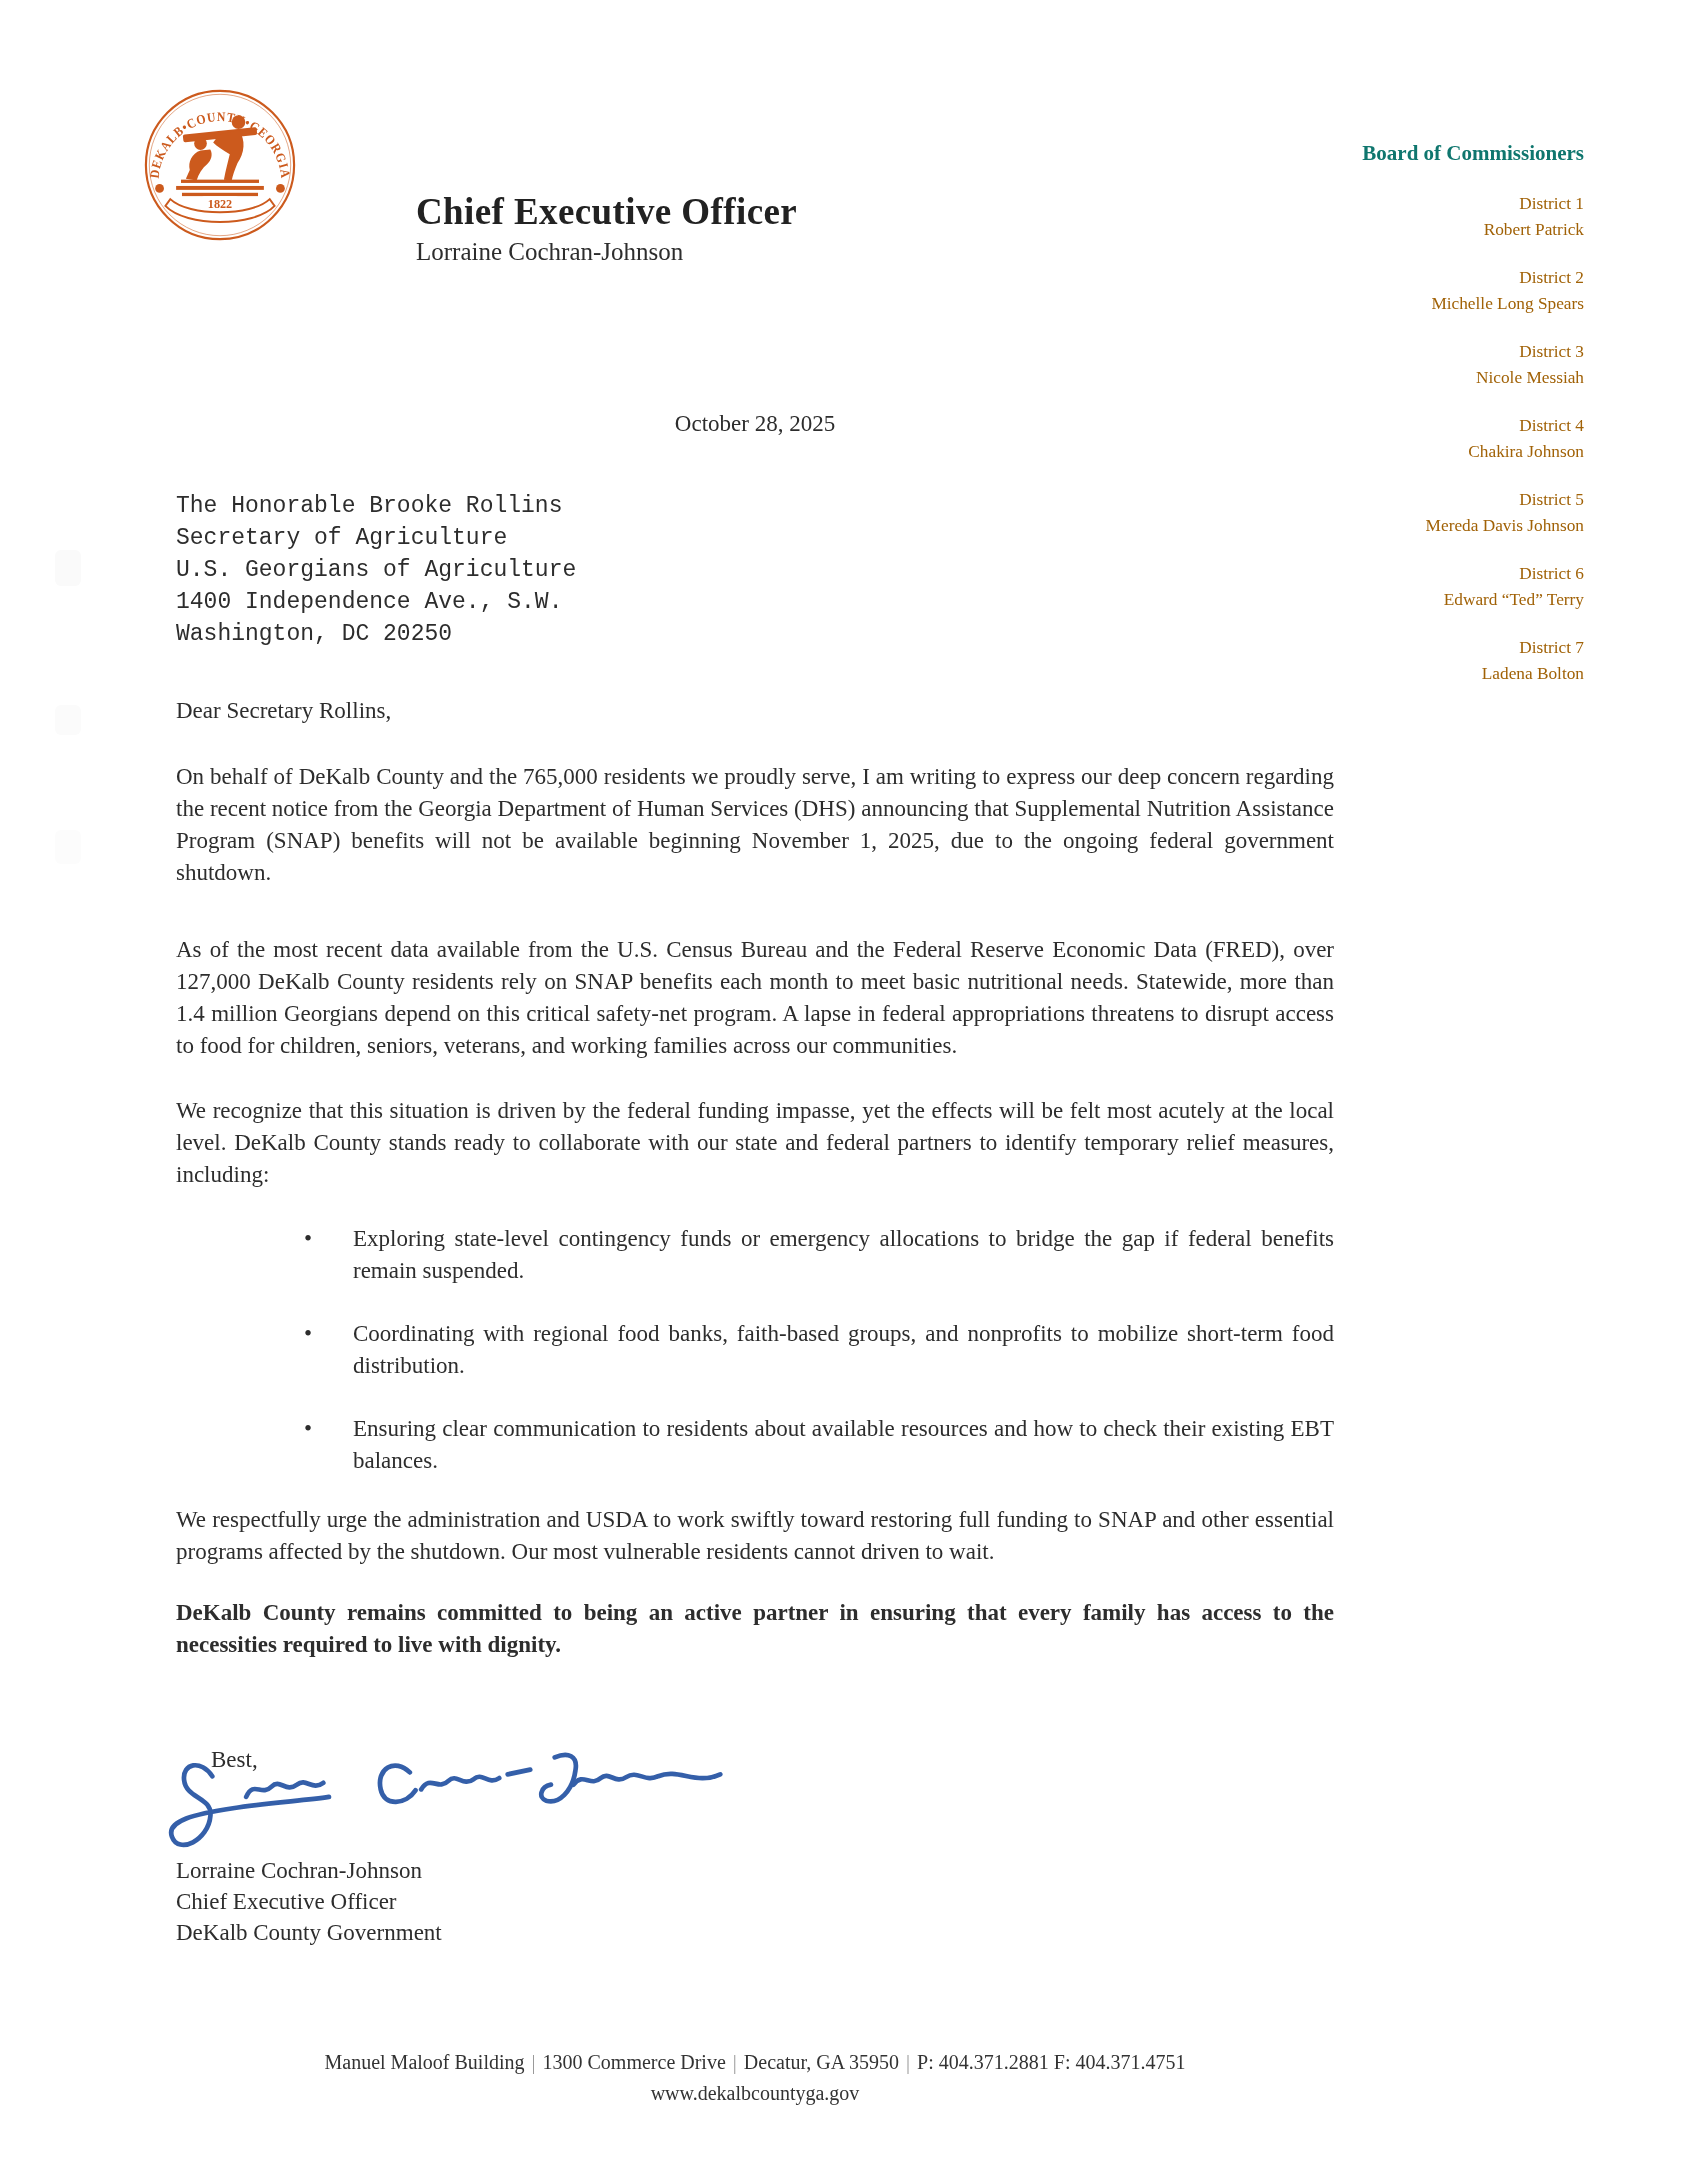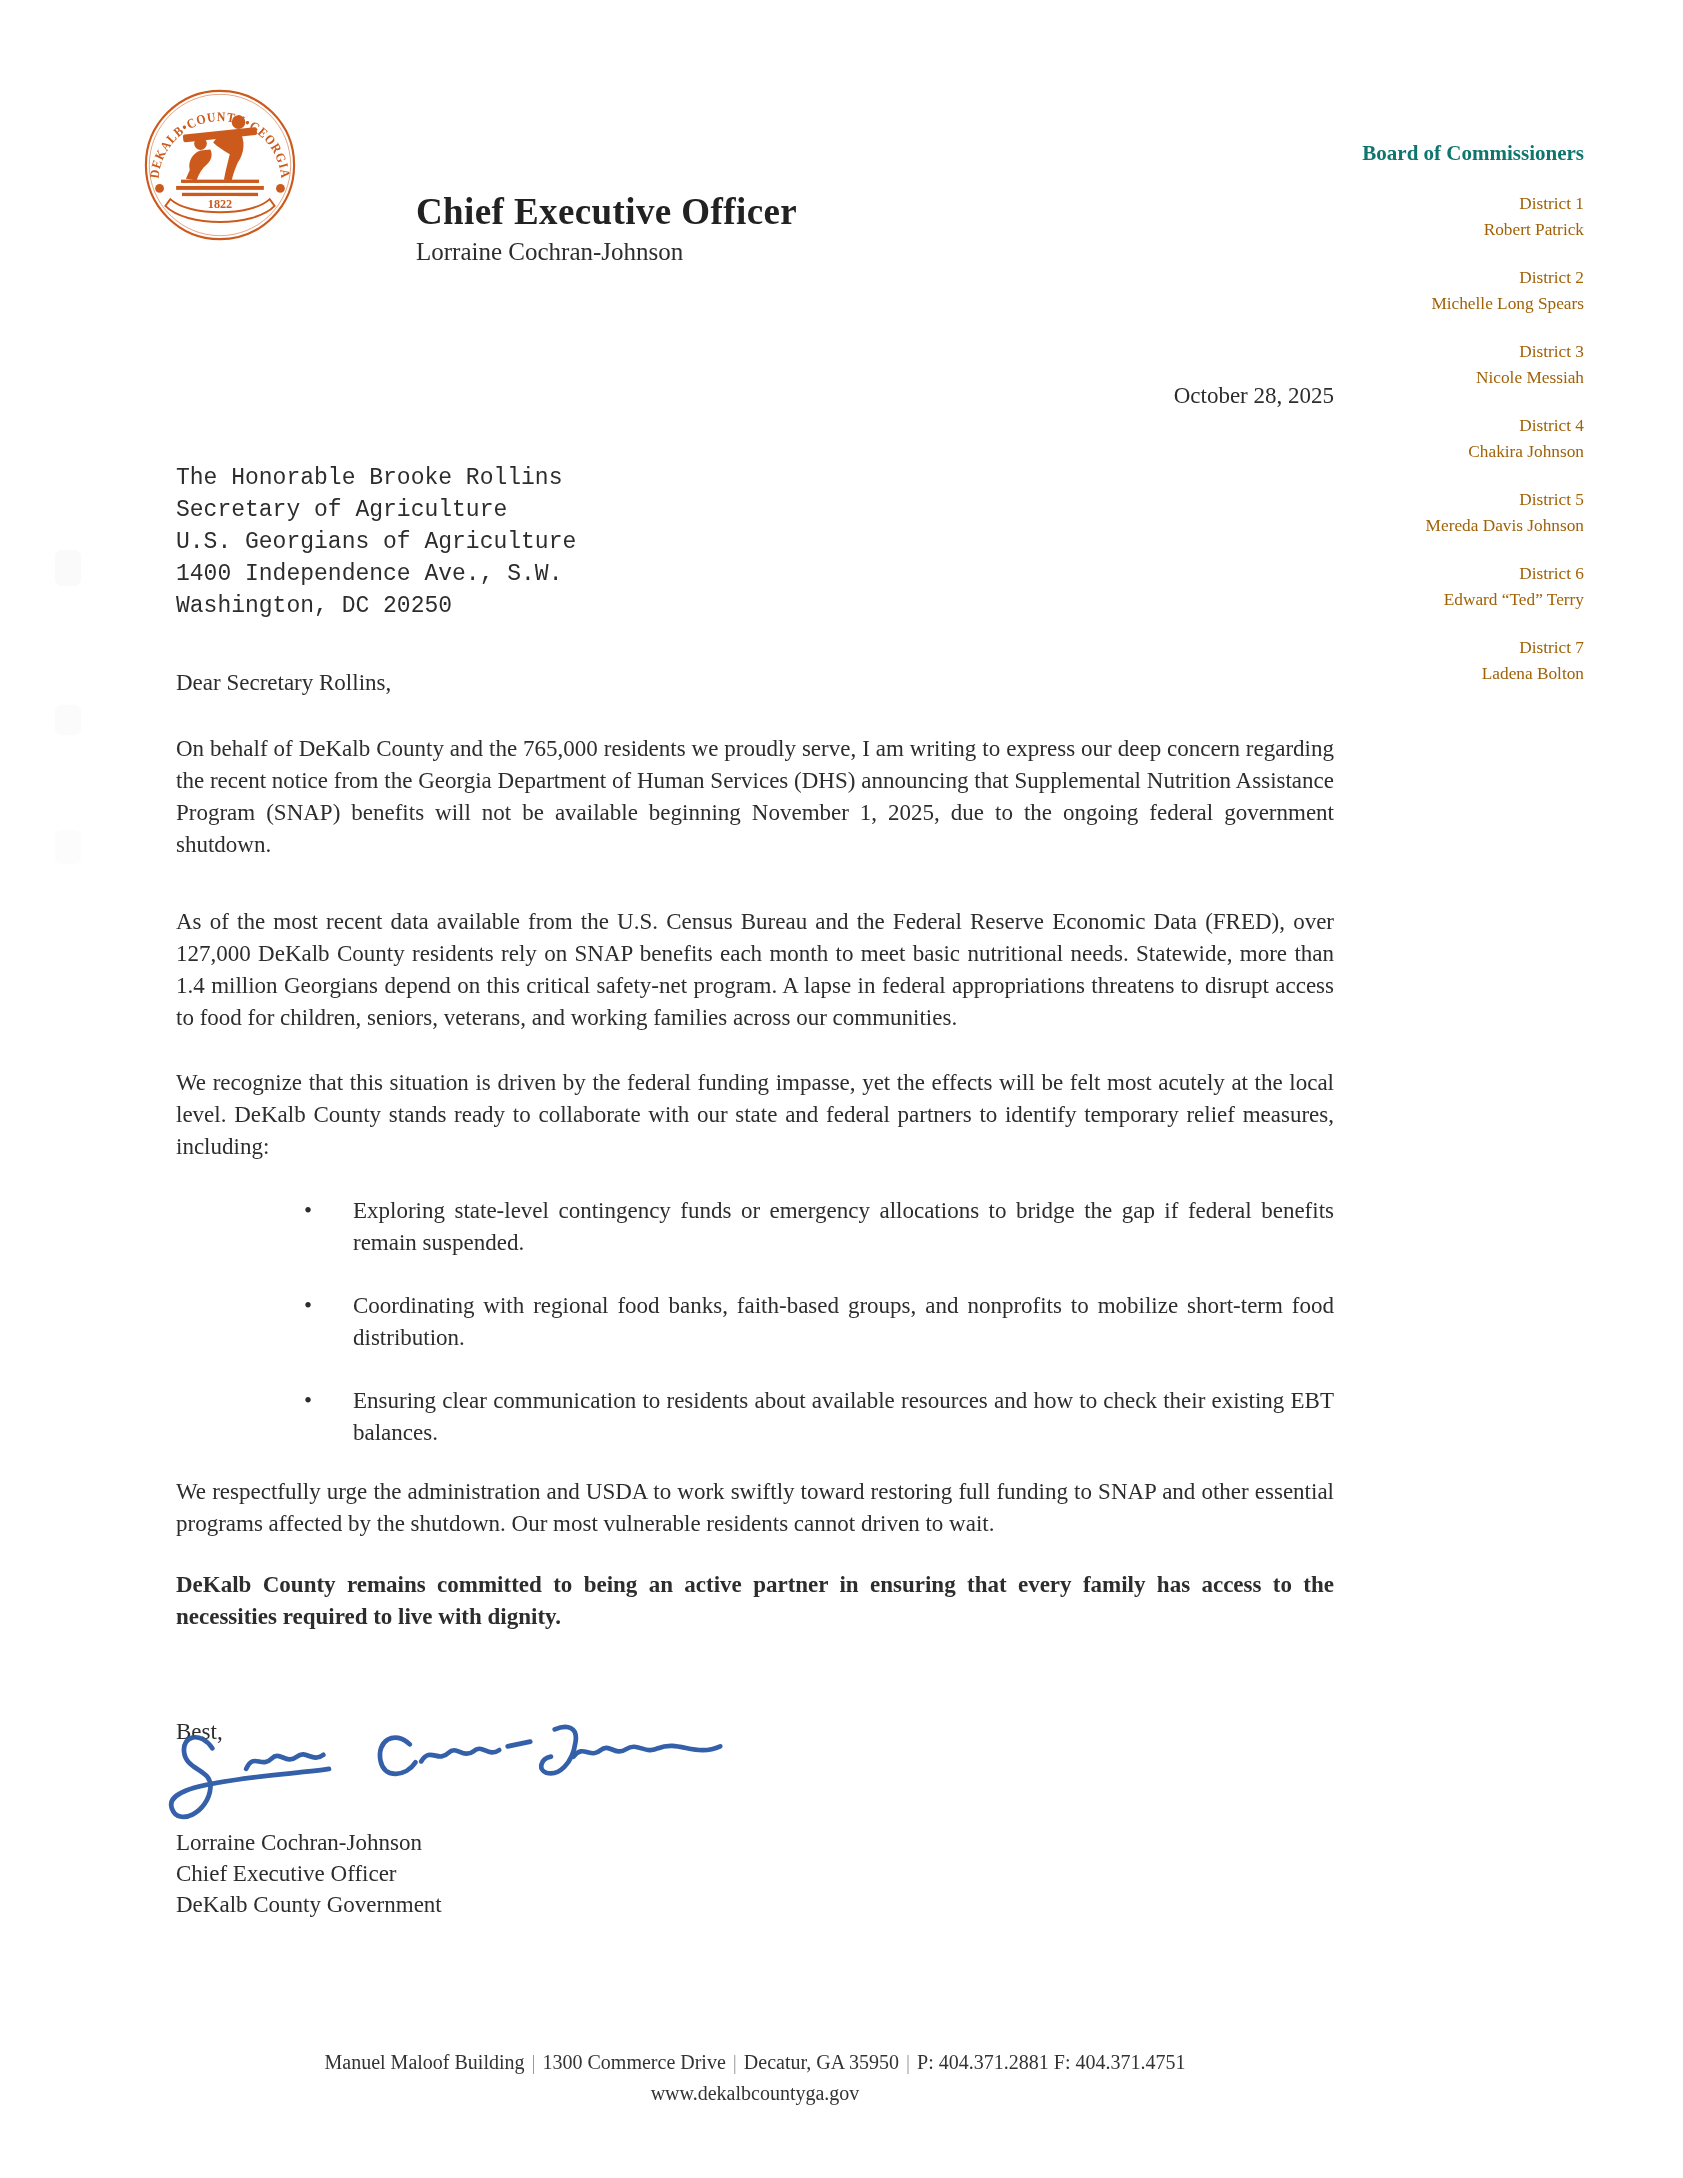--- a/index.html
+++ b/index.html
@@ -17,37 +17,37 @@
   
   .board { position:absolute; right:99px; top:141px; width:416px; text-align:right; }
   .board-heading { font-size:21px; font-weight:bold; color:#0f766e; margin-bottom:25px; }
   .board-member { font-size:17.3px; line-height:26px; margin-bottom:22px; color:#a16207; }
 
   
   .letter-body {
     position:absolute; left:176px; top:380px; width:1158px;
     font-size:23px; line-height:32px; text-align:justify;
   }
-  .date-line { text-align:right; }
+  .date-line { text-align:center;margin-top:28px; }
   .recipient { margin-top:50px; text-align:left;font-family:Liberation Mono, monospace; }
   .salutation { margin-top:45px; text-align:left; }
   .para { margin:0; }
   .p1 { margin-top:34px; }
   .p2 { margin-top:45px; }
   .p3 { margin-top:33px; }
   .p4 { margin-top:27px; }
   .p5 { margin-top:29px;font-weight:bold; }
   .bullet-list { margin:32px 0 0 0; padding:0; list-style:none; }
   .bullet-item { position:relative; padding-left:177px; margin-bottom:31px; }
   .bullet-item:last-child { margin-bottom:0; }
   .bullet-marker { position:absolute; left:128px; top:0; font-size:23px; }
 
   
   .sig-block { position:relative; margin-top:83px; height:210px; text-align:left; }
-  .valediction { position:relative; z-index:1; }
+  .valediction { position:relative; z-index:1;margin-left:35px; }
   .signature-svg { position:absolute; left:-28px; top:4px; z-index:2; }
   .signer { position:absolute; left:0; top:111px; line-height:31px; z-index:1; }
 
   
   .footer { position:absolute; left:176px; top:2047px; width:1158px; text-align:center;
             font-size:20px; line-height:31px; color:#333; }
   .sep { color:#9a9a9a; padding:0 7px; }
 
   
   .artifact { position:absolute; left:55px; width:26px; background:#fafafa; border-radius:6px; }

